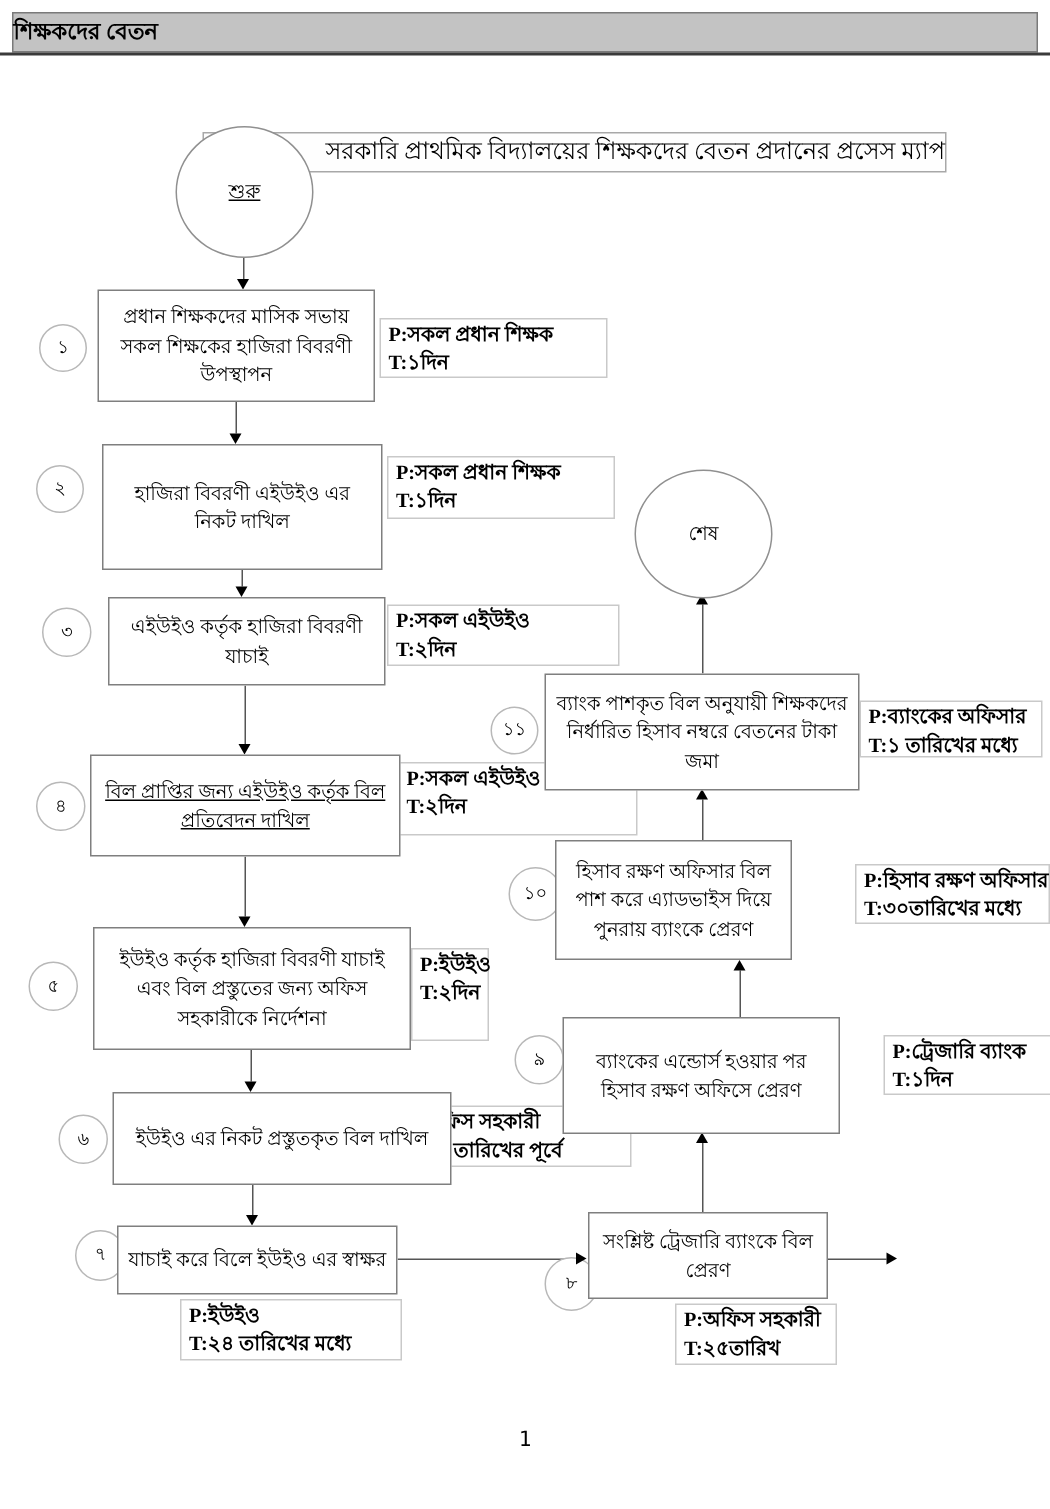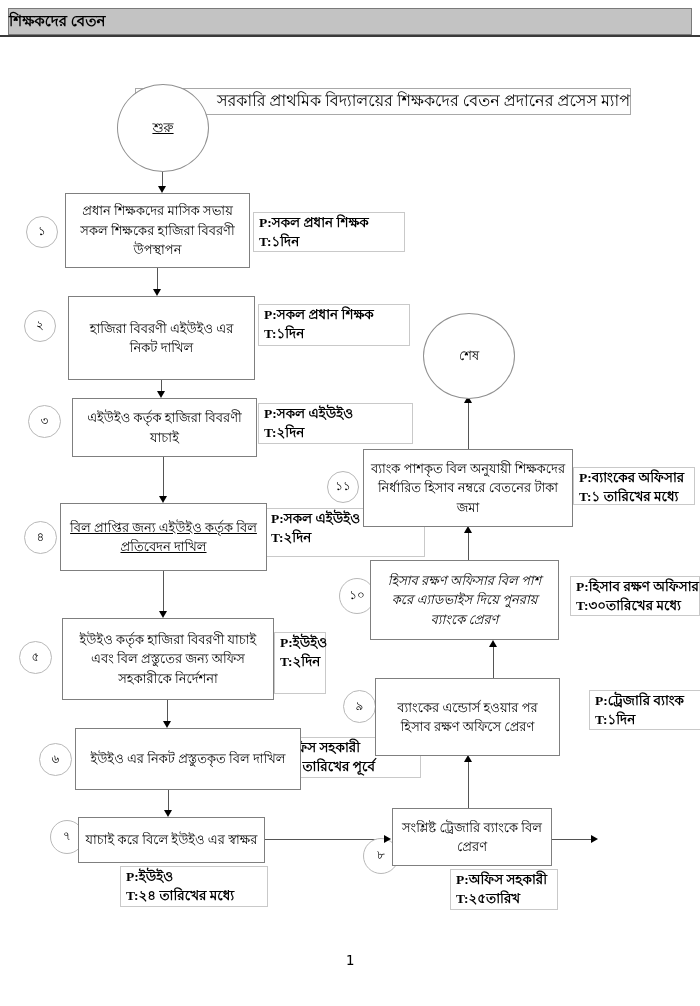--- a/index.html
+++ b/index.html
@@ -58,21 +58,21 @@
   #end-ellipse{left:423px;top:313px;width:90px;height:84px;}
   #s1{left:65px;top:193px;width:185px;height:75px;}   #c1{left:26px;top:216px;width:32px;height:32px;}  #a1{left:253px;top:212px;width:152px;height:40px;}
   #s2{left:68px;top:296px;width:187px;height:84px;}   #c2{left:24px;top:310px;width:32px;height:32px;}  #a2{left:258px;top:304px;width:152px;height:42px;}
   #s3{left:72px;top:398px;width:185px;height:59px;}   #c3{left:28px;top:405px;width:33px;height:33px;}  #a3{left:258px;top:403px;width:155px;height:41px;}
   #s4{left:60px;top:503px;width:207px;height:68px;text-decoration:underline;}   #c4{left:24px;top:521px;width:33px;height:33px;}  #a4{left:265px;top:508px;width:160px;height:49px;}
   #s5{left:62px;top:618px;width:212px;height:82px;}   #c5{left:19px;top:641px;width:33px;height:33px;}  #a5{left:274px;top:632px;width:52px;height:62px;}
   #s6{left:75px;top:728px;width:226px;height:62px;}   #c6{left:39px;top:743px;width:33px;height:33px;}  #a6{left:263px;top:737px;width:158px;height:41px;}
   #s7{left:78px;top:817px;width:187px;height:46px;}   #c7{left:50px;top:820px;width:34px;height:34px;}  #a7{left:120px;top:866px;width:148px;height:41px;}
   #s8{left:392px;top:808px;width:160px;height:58px;}  #c8{left:363px;top:838px;width:36px;height:36px;} #a8{left:450px;top:869px;width:108px;height:41px;}
   #s9{left:375px;top:678px;width:185px;height:78px;}  #c9{left:343px;top:690px;width:33px;height:33px;} #a9{left:563px;top:690px;width:136px;height:40px;margin-left:26px;}
-  #s10{left:370px;top:560px;width:189px;height:80px;font-style:italic;} #c10{left:339px;top:578px;width:36px;height:36px;}#a10{left:570px;top:576px;width:130px;height:40px;}
+  #s10{left:370px;top:560px;width:158px;height:80px;} #c10{left:339px;top:578px;width:36px;height:36px;}#a10{left:570px;top:576px;width:130px;height:40px;}
   #s11{left:363px;top:449px;width:210px;height:78px;} #c11{left:327px;top:471px;width:32px;height:32px;}#a11{left:573px;top:467px;width:122px;height:38px;}
   #page-number{
     position:absolute;left:0;top:952px;width:700px;text-align:center;
     font-family:"DejaVu Sans Mono","Liberation Mono",monospace;font-size:14px;
   }
 </style>
 </head>
 <body>
 
 <div id="header-bar">

